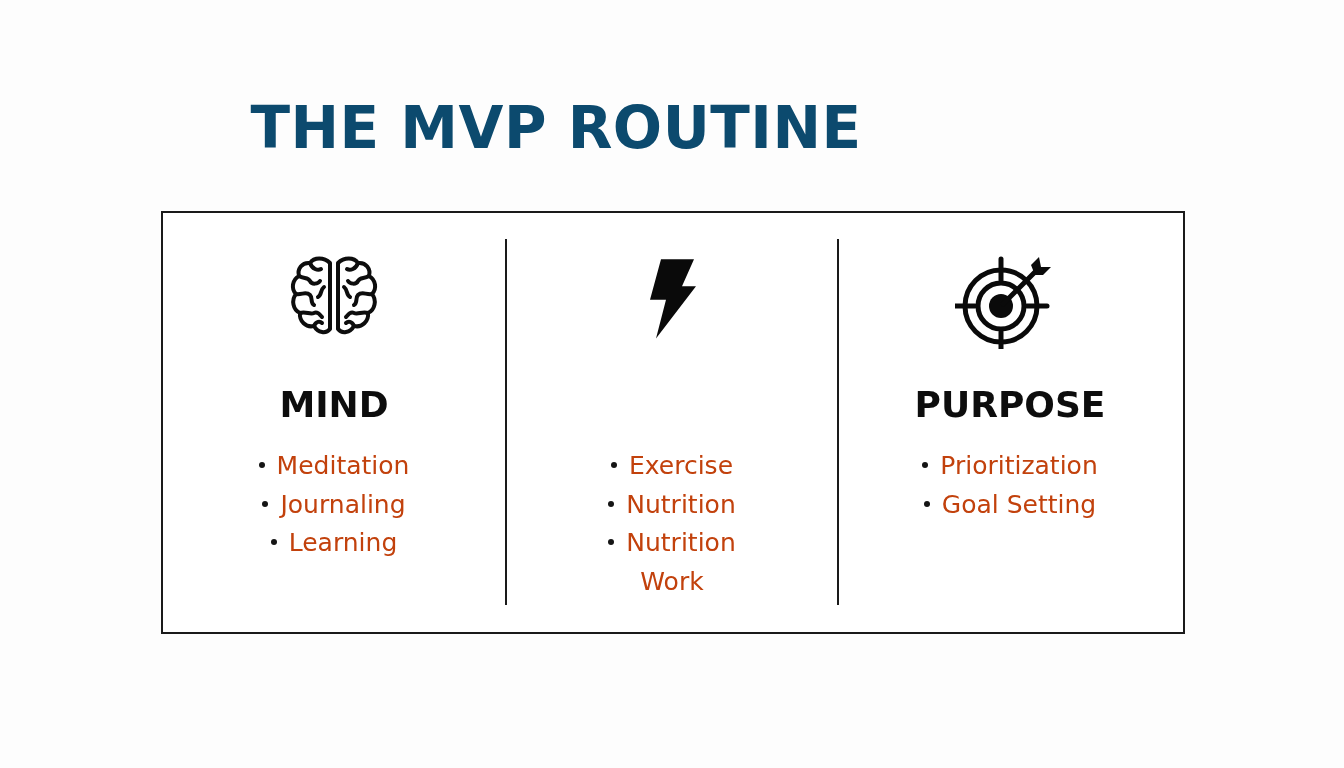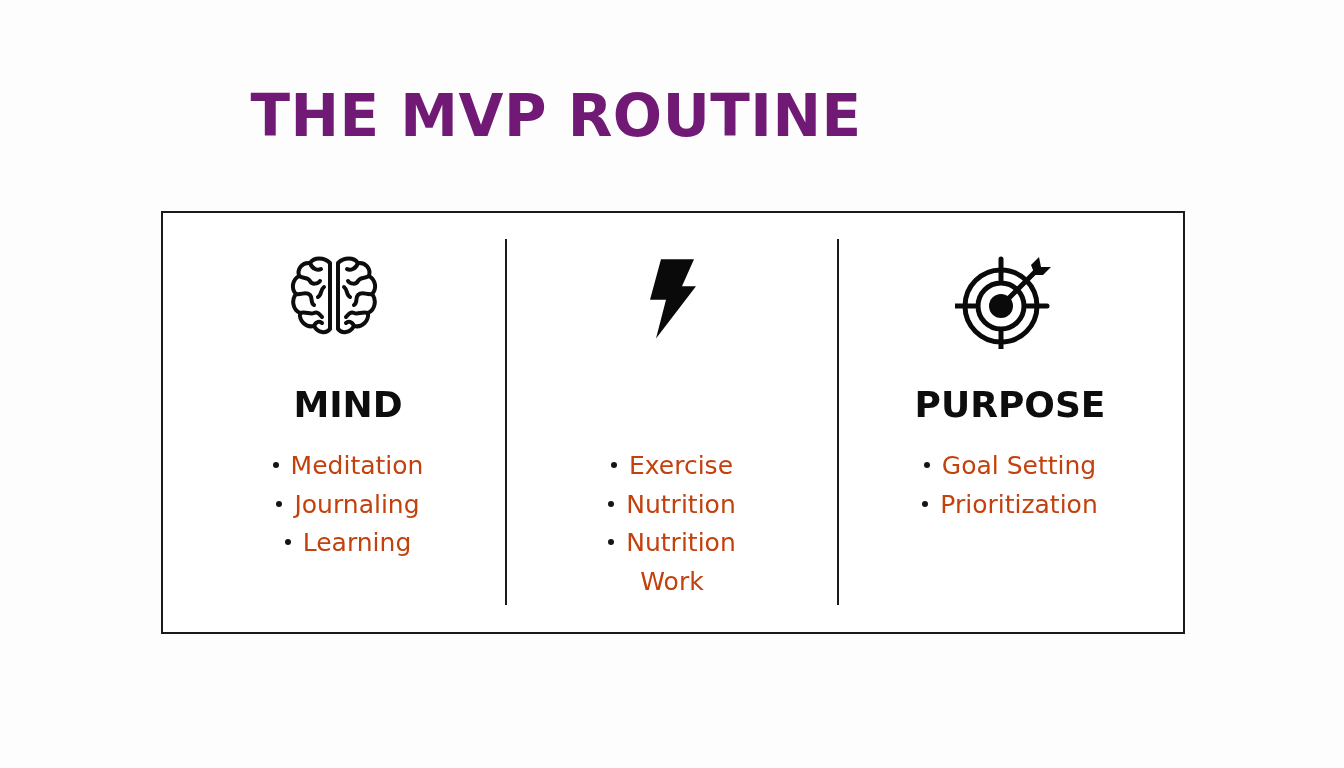--- a/index.html
+++ b/index.html
@@ -8,28 +8,28 @@
     background: #fdfdfd;
     overflow: hidden;
   }
   body {
     position: relative;
     font-family: "Liberation Sans", "DejaVu Sans", sans-serif;
     color: #111;
   }
   .title {
     position: absolute;
-    left: 0; top: 76px;
+    left: 0; top: 88px;
     width: 1112px;
     text-align: center;
     font-family: "DejaVu Sans", sans-serif;
     font-weight: bold;
     font-size: 58px;
     letter-spacing: 0.5px;
-    color: #701a75;
+    color: #0c4a6e;
     line-height: 80px;
   }
   .frame {
     position: absolute;
     left: 161px; top: 211px;
     width: 1020px; height: 419px;
     border: 2px solid #1a1a1a;
     background: #ffffff;
   }
   .divider {
@@ -90,21 +90,21 @@
 </head>
 <body>
 
 <div class="title">THE MVP ROUTINE</div>
 
 <div class="frame"></div>
 
 <div class="divider" style="left:505px;"></div>
 <div class="divider" style="left:837px;"></div>
 
-<div class="col" style="left:163px; width:342px;padding-left:28px;">
+<div class="col" style="left:163px; width:342px;">
   <div class="icon" style="left:171px;">
     <svg width="92" height="88" viewBox="0 0 92 88" fill="none" stroke="#0d0d0d" stroke-width="4" stroke-linecap="round" stroke-linejoin="round">
 
       <path d="M42 10 C36 4 26 4 22 10 C14 9 9 16 11 23 C4 27 3 36 8 41 C3 47 5 57 12 60 C11 68 18 75 26 73 C30 80 38 81 42 76 Z"></path>
 
       <path d="M50 10 C56 4 66 4 70 10 C78 9 83 16 81 23 C88 27 89 36 84 41 C89 47 87 57 80 60 C81 68 74 75 66 73 C62 80 54 81 50 76 Z"></path>
 
       <path d="M22 10 C24 16 30 18 33 16"></path>
       <path d="M11 23 C16 26 20 24 22 28 C24 32 30 31 32 28"></path>
       <path d="M8 41 C14 42 18 38 22 42 C25 45 22 50 26 52"></path>
@@ -154,16 +154,16 @@
       <line x1="0" y1="53" x2="20" y2="53" stroke-width="5"></line>
       <line x1="72" y1="53" x2="92" y2="53" stroke-width="5"></line>
 
       <line x1="48" y1="51" x2="82" y2="17" stroke-width="5"></line>
 
       <path d="M76 12 L84 4 L86 14 L96 14 L88 22 L80 22 Z" fill="#0a0a0a" stroke="none"></path>
     </svg>
   </div>
   <div class="heading">PURPOSE</div>
   <ul class="items">
+    <li><span class="bullet"></span><span>Prioritization</span></li>
     <li><span class="bullet"></span><span>Goal Setting</span></li>
-    <li><span class="bullet"></span><span>Prioritization</span></li>
   </ul>
 </div>
 
 </body></html>

